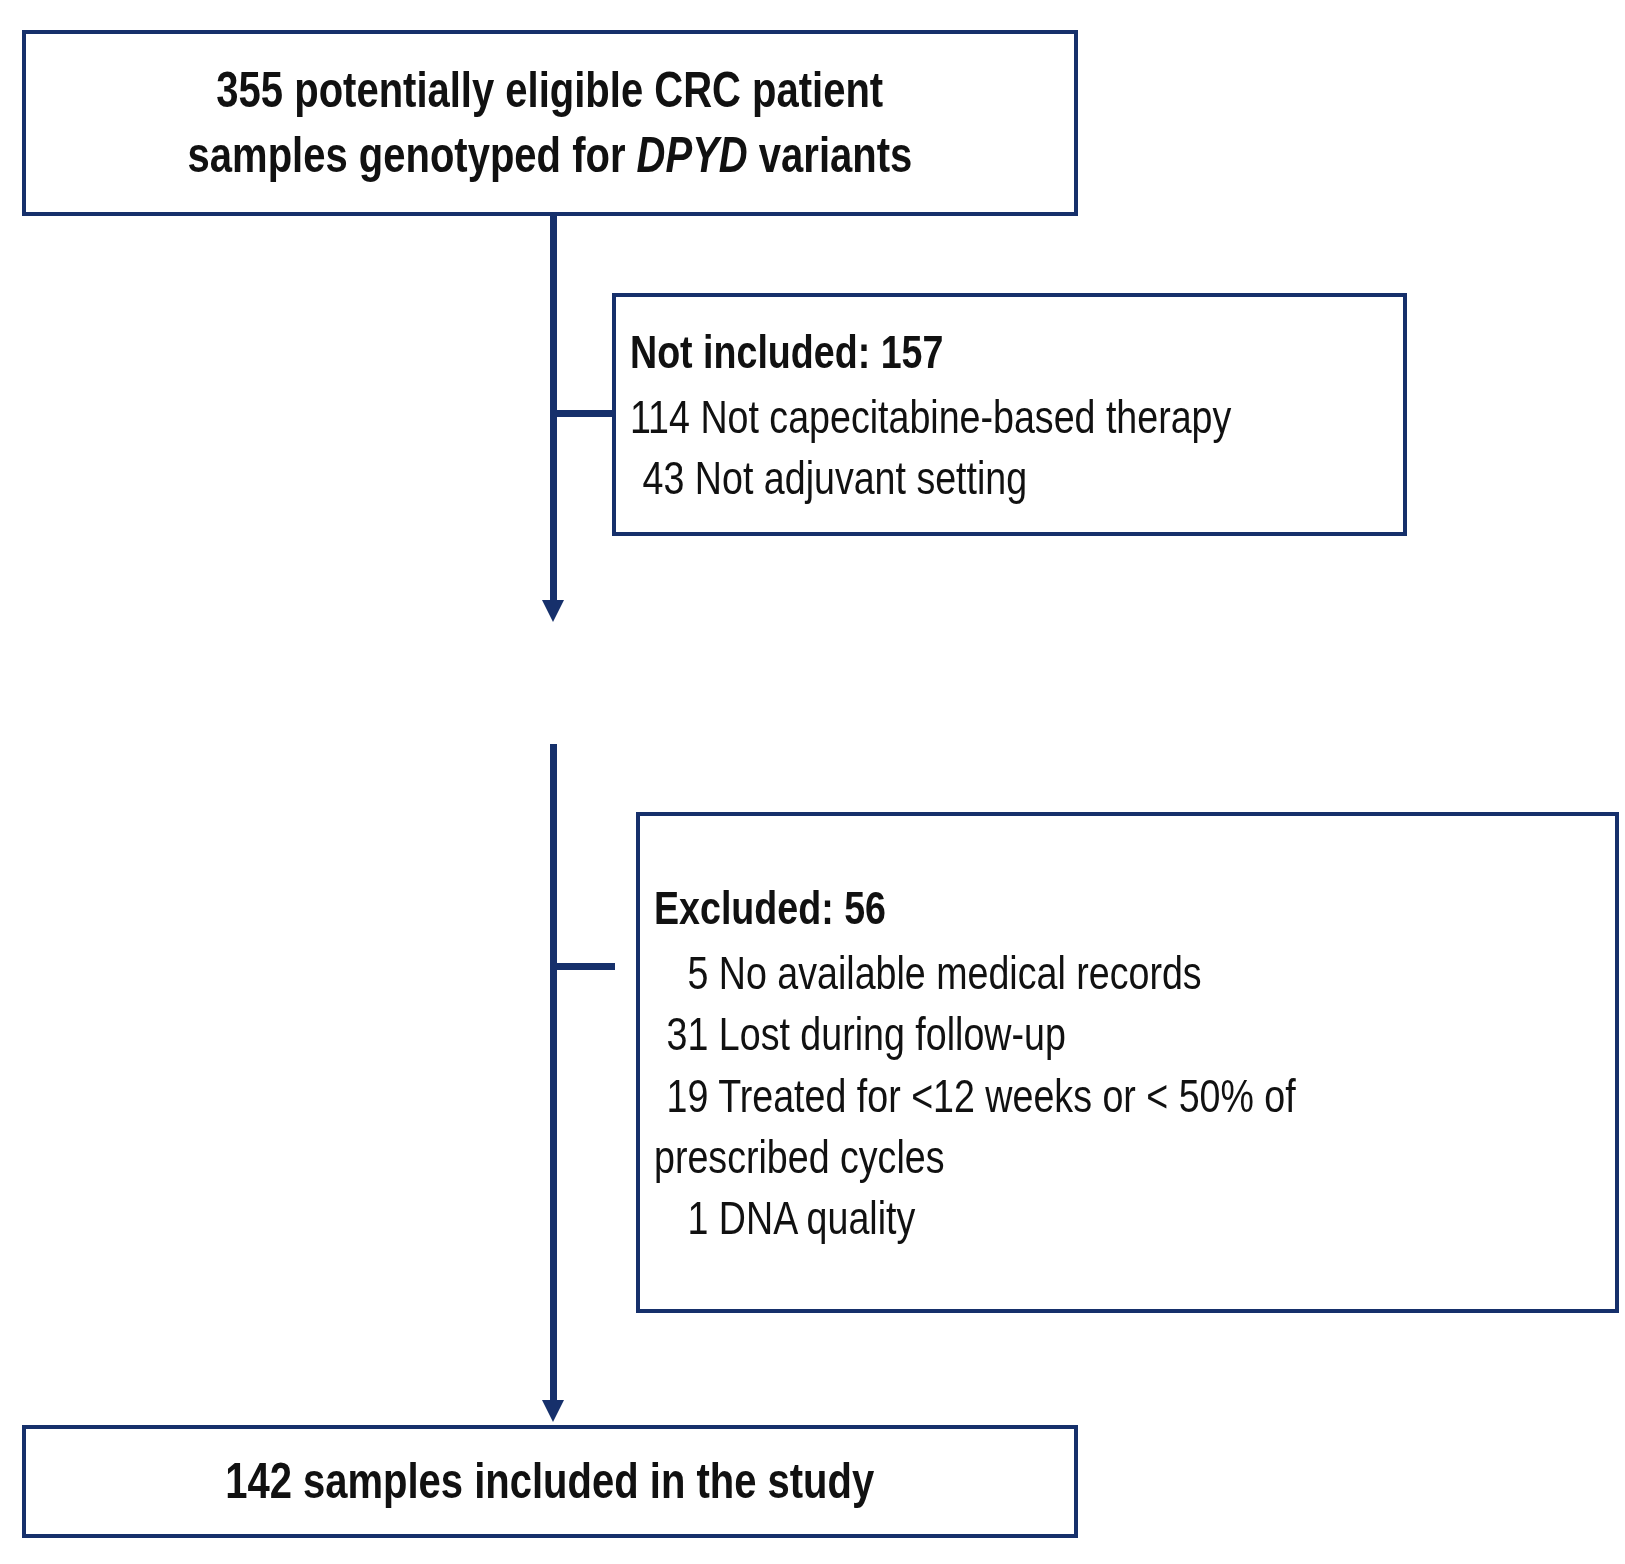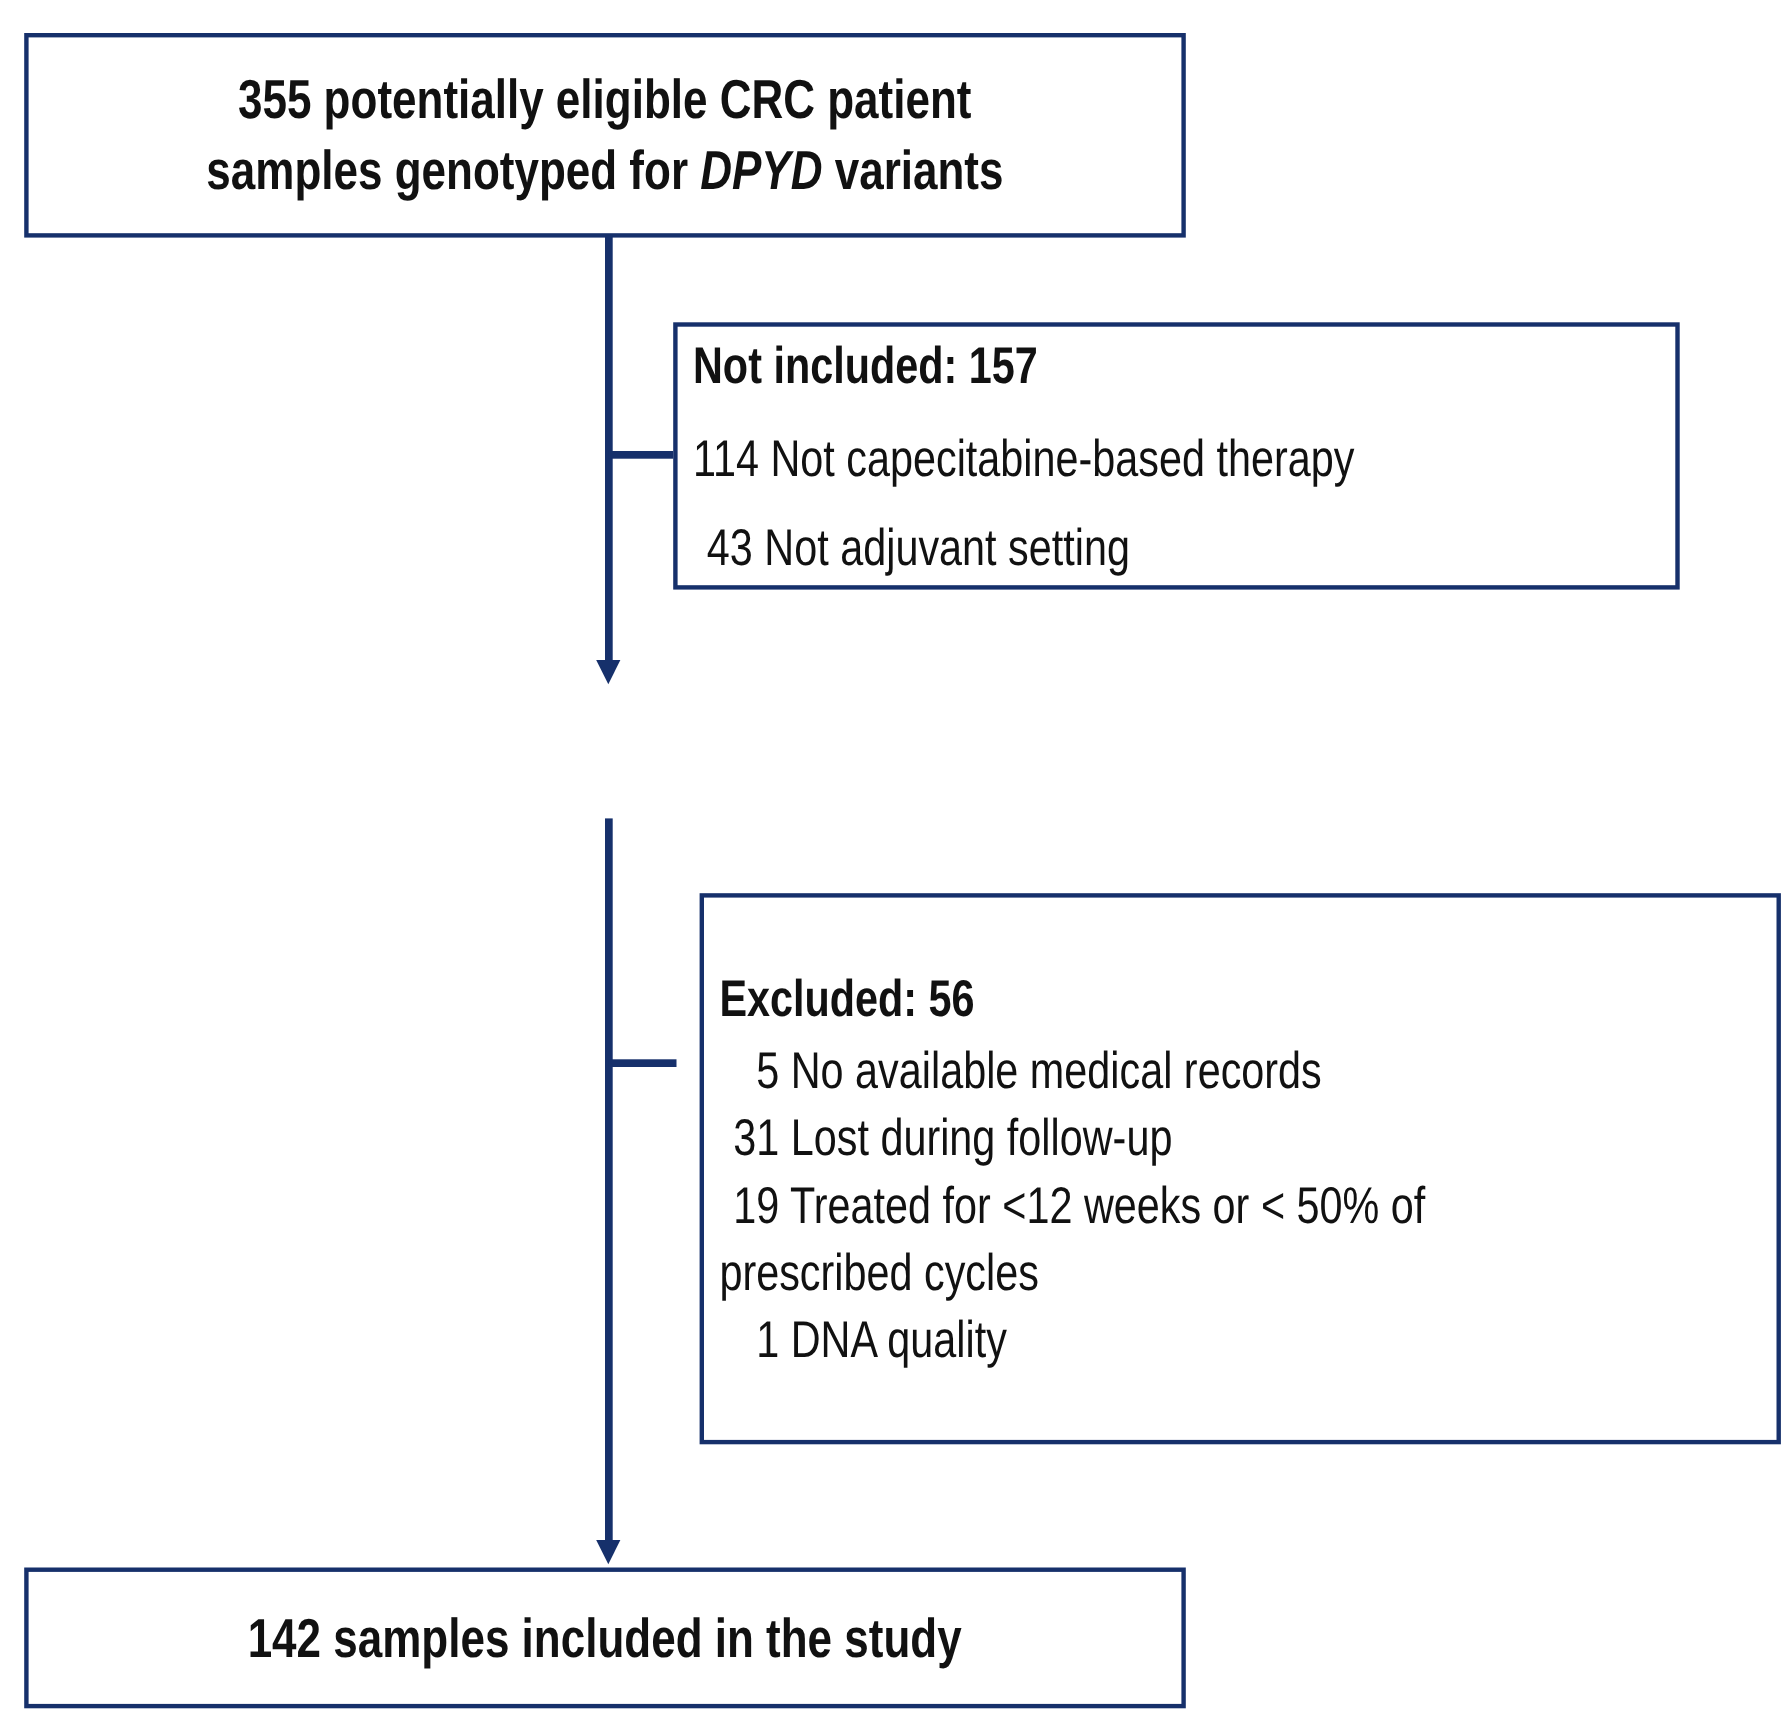--- a/index.html
+++ b/index.html
@@ -99,38 +99,38 @@
   <div class="node-box main" style="left:22px; top:30px; width:1056px; height:186px;">
     <span class="node-line" style="color: rgb(17, 17, 17);">355 potentially eligible CRC patient</span>
     <span class="node-line" style="color: rgb(17, 17, 17);"><span>samples genotyped for </span><em>DPYD</em><span> variants</span></span>
   </div>
 
   <div class="v-line" style="left:550px; top:214px; height:392px;"></div>
   <div class="arrow-head" style="left:542px; top:600px;"></div>
 
   <div class="h-line" style="left:553px; top:410px; width:62px;"></div>
 
-  <div class="node-box side" style="left:612px; top:293px; width:915px; height:243px; padding:10px 0 10px 14px;gap:20px;">
+  <div class="node-box side" style="left:612px; top:293px; width:795px; height:243px; padding:10px 0 10px 14px;">
     <span class="node-line head-line" style="color: rgb(17, 17, 17);">Not included: 157</span>
     <span class="node-line sub-line" style="color: rgb(17, 17, 17);"><span class="num">114</span> <span>Not capecitabine-based therapy</span></span>
     <span class="node-line sub-line" style="color: rgb(17, 17, 17);"><span class="num">43</span> <span>Not adjuvant setting</span></span>
   </div>
 
 
   <div class="v-line" style="left:550px; top:744px; height:663px;"></div>
   <div class="arrow-head" style="left:542px; top:1400px;"></div>
 
   <div class="h-line" style="left:553px; top:963px; width:62px;"></div>
 
   <div class="node-box side" style="left:612px; top:812px; width:983px; height:501px; padding:10px 0 10px 14px;margin-left:24px;">
     <span class="node-line head-line" style="color: rgb(17, 17, 17);">Excluded: 56</span>
     <span class="node-line sub-line" style="color: rgb(17, 17, 17);"><span class="num">5</span> <span>No available medical records</span></span>
     <span class="node-line sub-line" style="color: rgb(17, 17, 17);"><span class="num">31</span> <span>Lost during follow-up</span></span>
     <span class="node-line sub-line" style="color: rgb(17, 17, 17);"><span class="num">19</span> <span>Treated for &lt;12 weeks or &lt; 50% of</span></span>
     <span class="node-line sub-line cont" style="color: rgb(17, 17, 17);"><span>prescribed cycles</span></span>
     <span class="node-line sub-line" style="color: rgb(17, 17, 17);"><span class="num">1</span> <span>DNA quality</span></span>
   </div>
 
-  <div class="node-box main" style="left:22px; top:1425px; width:1056px; height:128px;">
+  <div class="node-box main" style="left:22px; top:1425px; width:1056px; height:113px;">
     <span class="node-line" style="color: rgb(17, 17, 17);">142 samples included in the study</span>
   </div>
 
 </div>
 
 </body></html>

